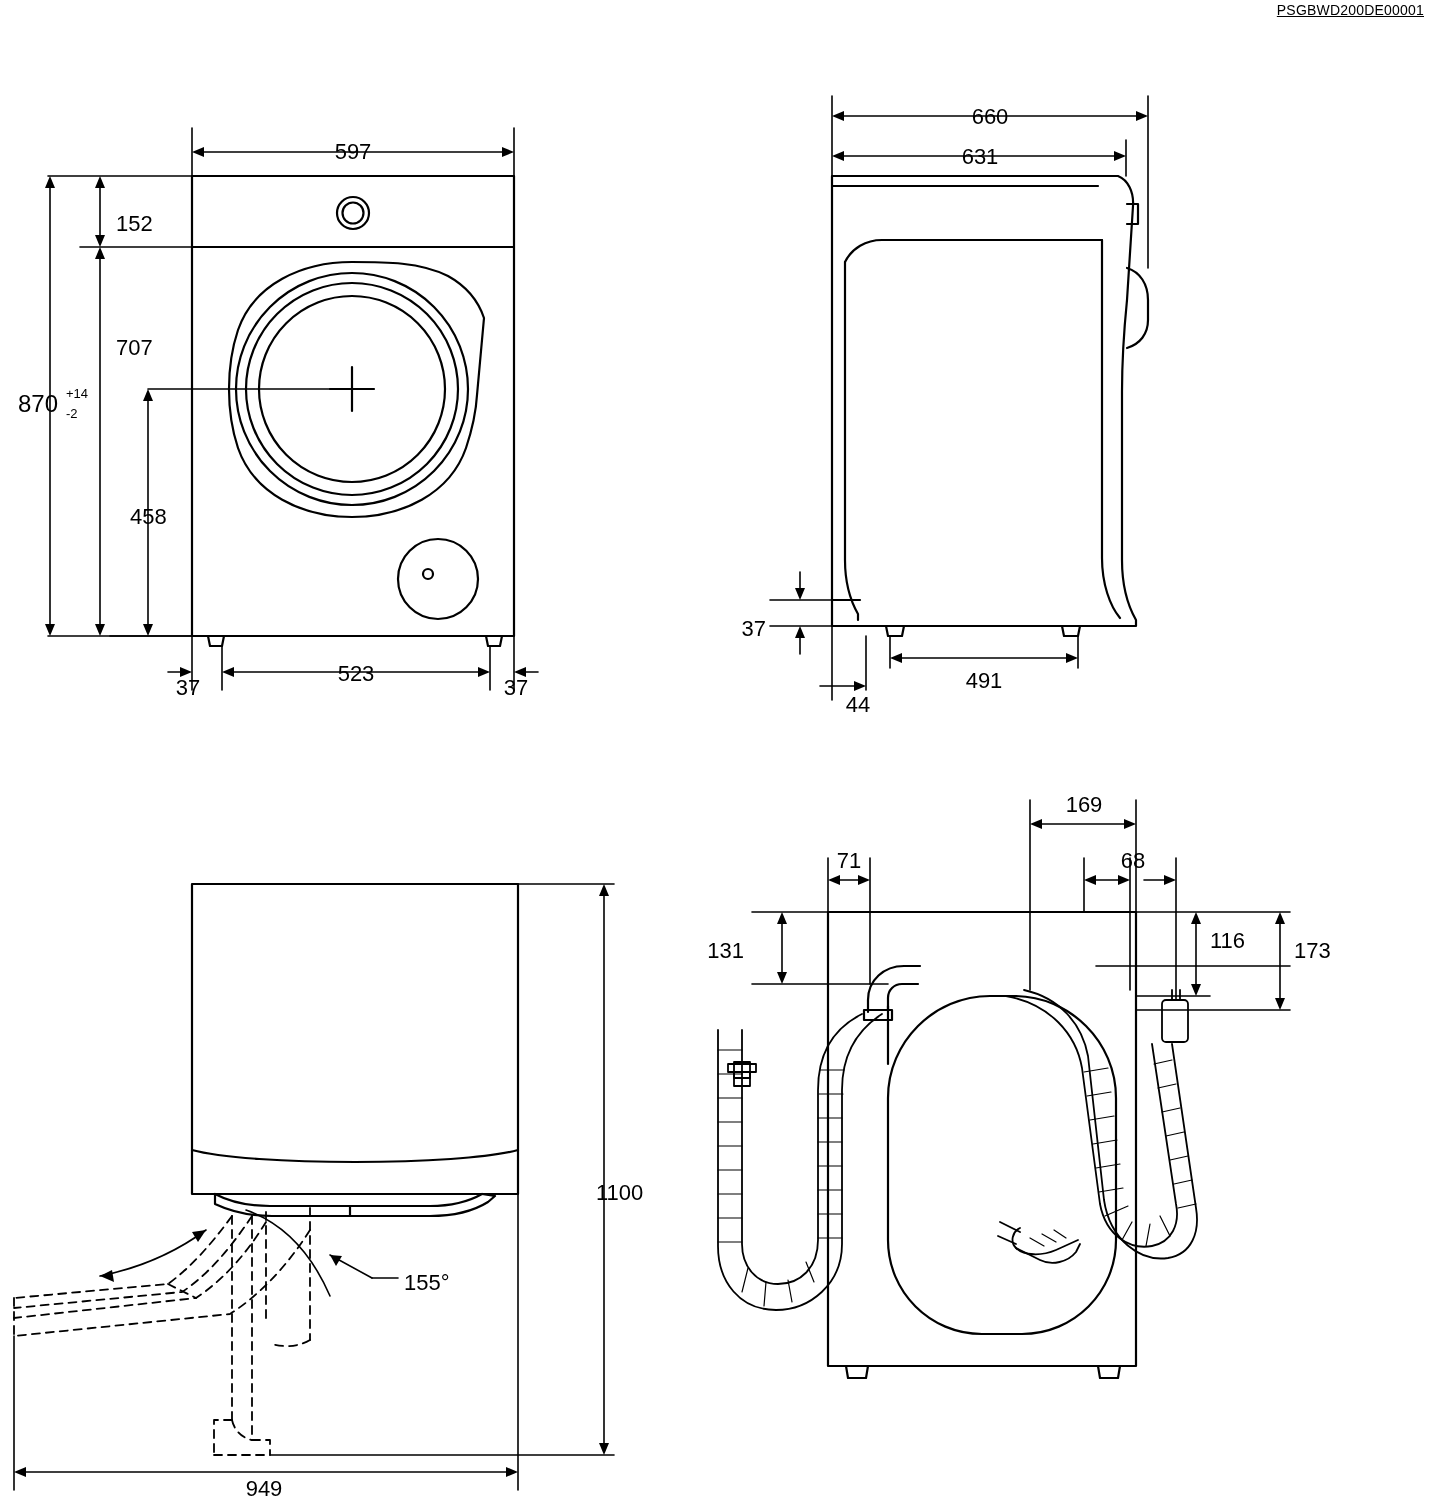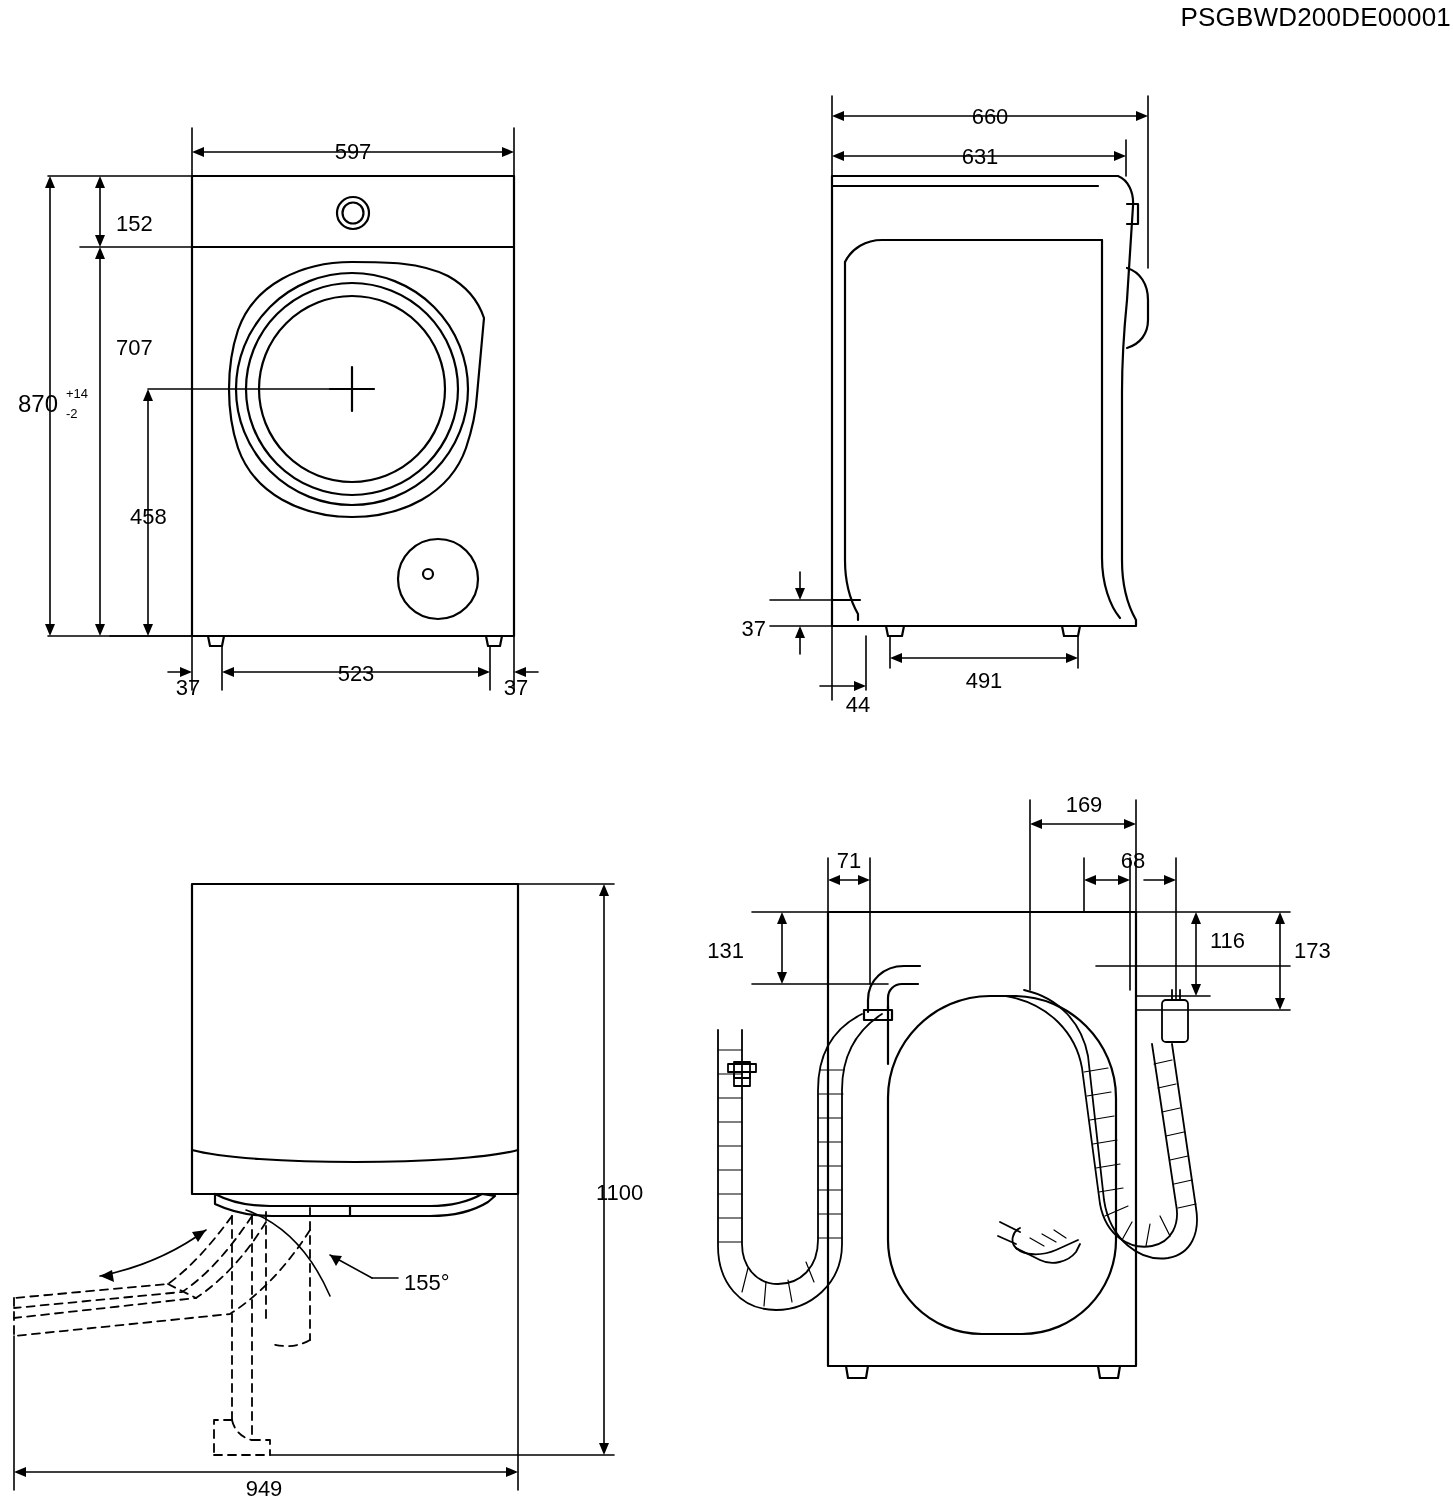--- a/index.html
+++ b/index.html
@@ -1,18 +1,18 @@
 <!DOCTYPE html>
 <html><head>
 <meta charset="utf-8">
 <style>
   html,body{margin:0;padding:0;background:#ffffff;}
   body{width:1453px;height:1500px;position:relative;font-family:"Liberation Sans",sans-serif;color:#000;}
   .stage{position:absolute;left:0;top:0;width:1453px;height:1500px;}
-  .code{position:absolute;right:2px;top:2px;font-size:26px;letter-spacing:0.2px;}
+  .code{position:absolute;right:29px;top:2px;font-size:14px;letter-spacing:0.2px;text-decoration:underline;}
   svg{position:absolute;left:0;top:0;}
   text{font-family:"Liberation Sans",sans-serif;fill:#000;}
   .dim{font-size:22px;}
   .dimbig{font-size:24px;}
   .sup{font-size:13px;}
 </style>
 </head>
 <body>
 
 <div class="stage">

